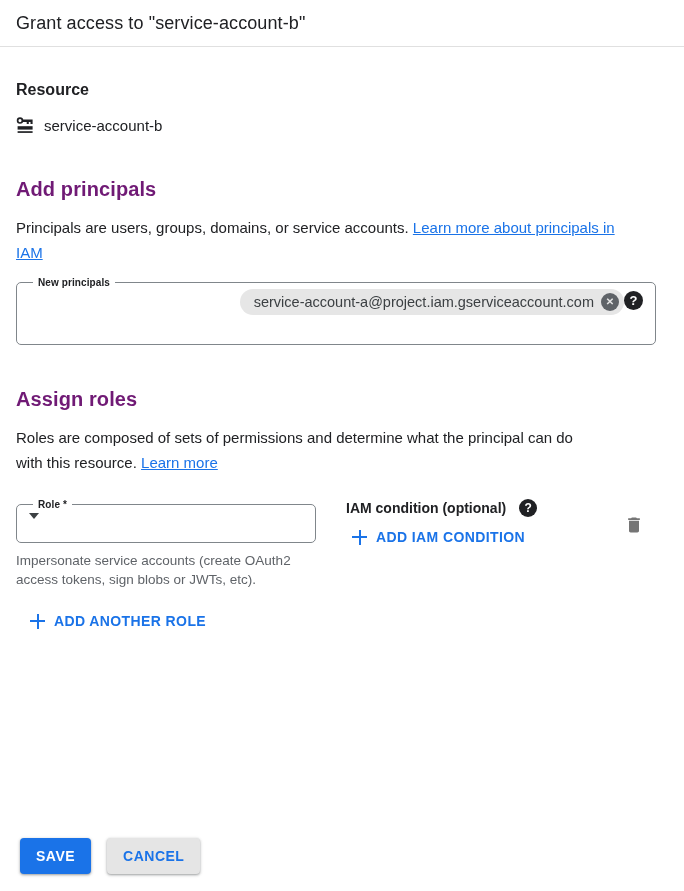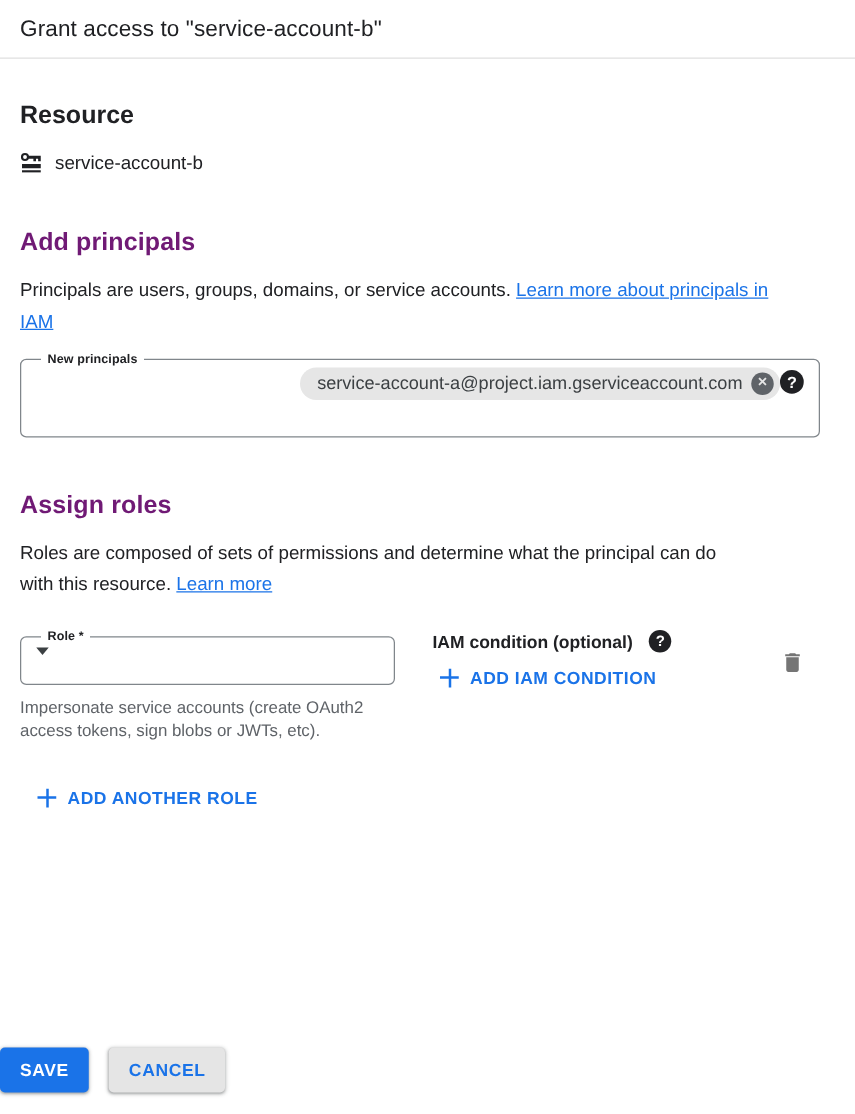--- a/index.html
+++ b/index.html
@@ -33,21 +33,21 @@
   .roles-desc { margin-top: 14px; max-width: 580px; }
 
   a.link {
     color: #1a73e8;
     text-decoration: underline;
     cursor: pointer;
   }
 
   h3.section-sub {
     margin-top: 34px;
-    font-size: 20px;
+    font-size: 16px;
     font-weight: bold;
     color: #202124;
   }
   .resource-row {
     margin-top: 17px;
     display: flex;
     align-items: center;
     gap: 9px;
   }
   .resource-name { font-size: 15px; color: #202124; }
@@ -207,25 +207,25 @@
 
   .delete-button {
     margin-left: auto;
     margin-right: 18px;
     margin-top: 10px;
     padding: 6px;
     border-radius: 50%;
     display: inline-flex;
   }
 
-  .add-role-button { margin-top: 28px; margin-left: 6px; }
+  .add-role-button { margin-top: 16px; margin-left: 6px; }
 
   .footer {
     position: absolute;
-    left: 0;
+    left: 20px;
     top: 838px;
     display: flex;
     gap: 16px;
   }
   .btn {
     height: 36px;
     border-radius: 4px;
     font-size: 14px;
     font-weight: bold;
     letter-spacing: 0.5px;

